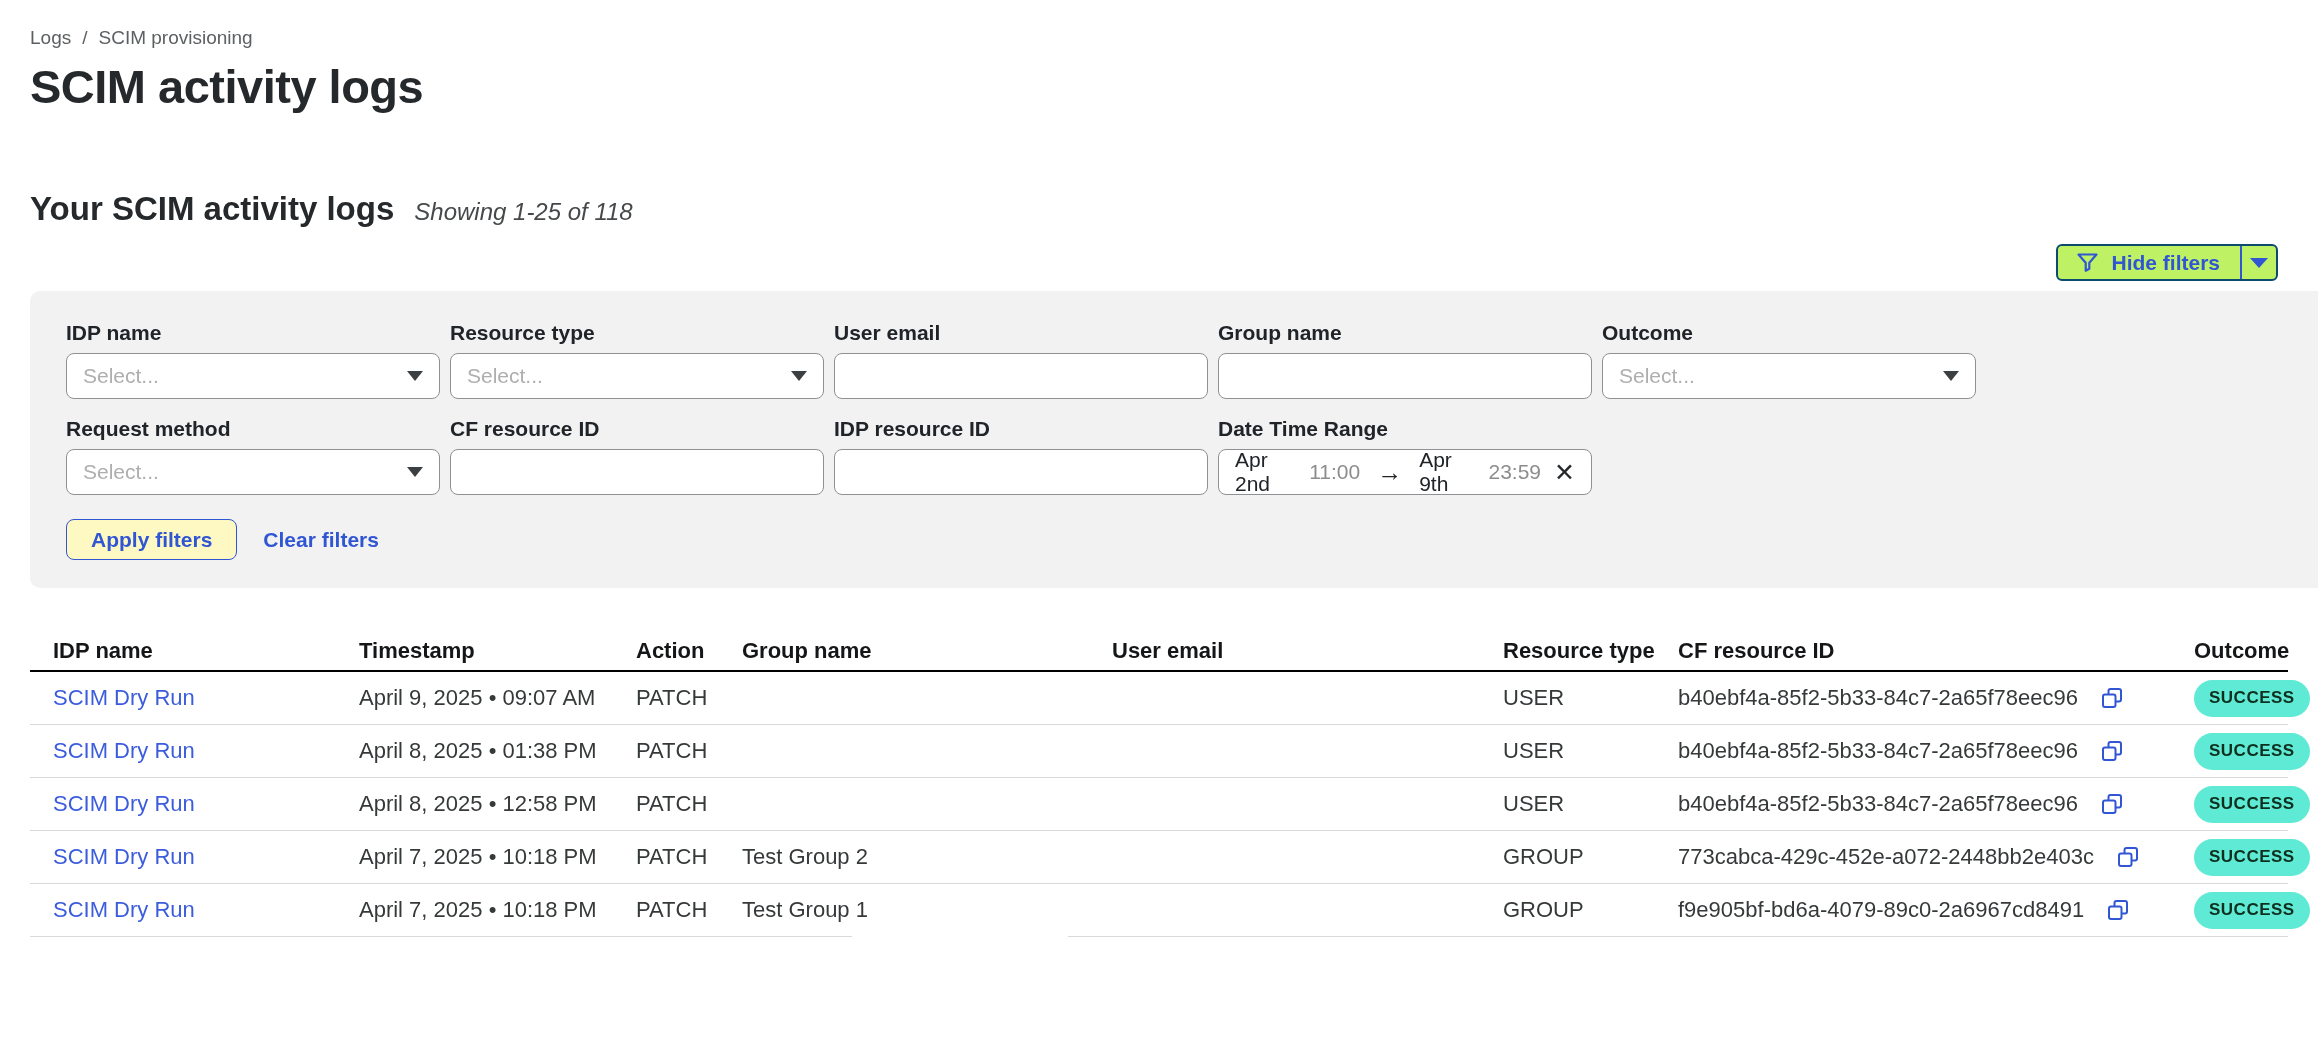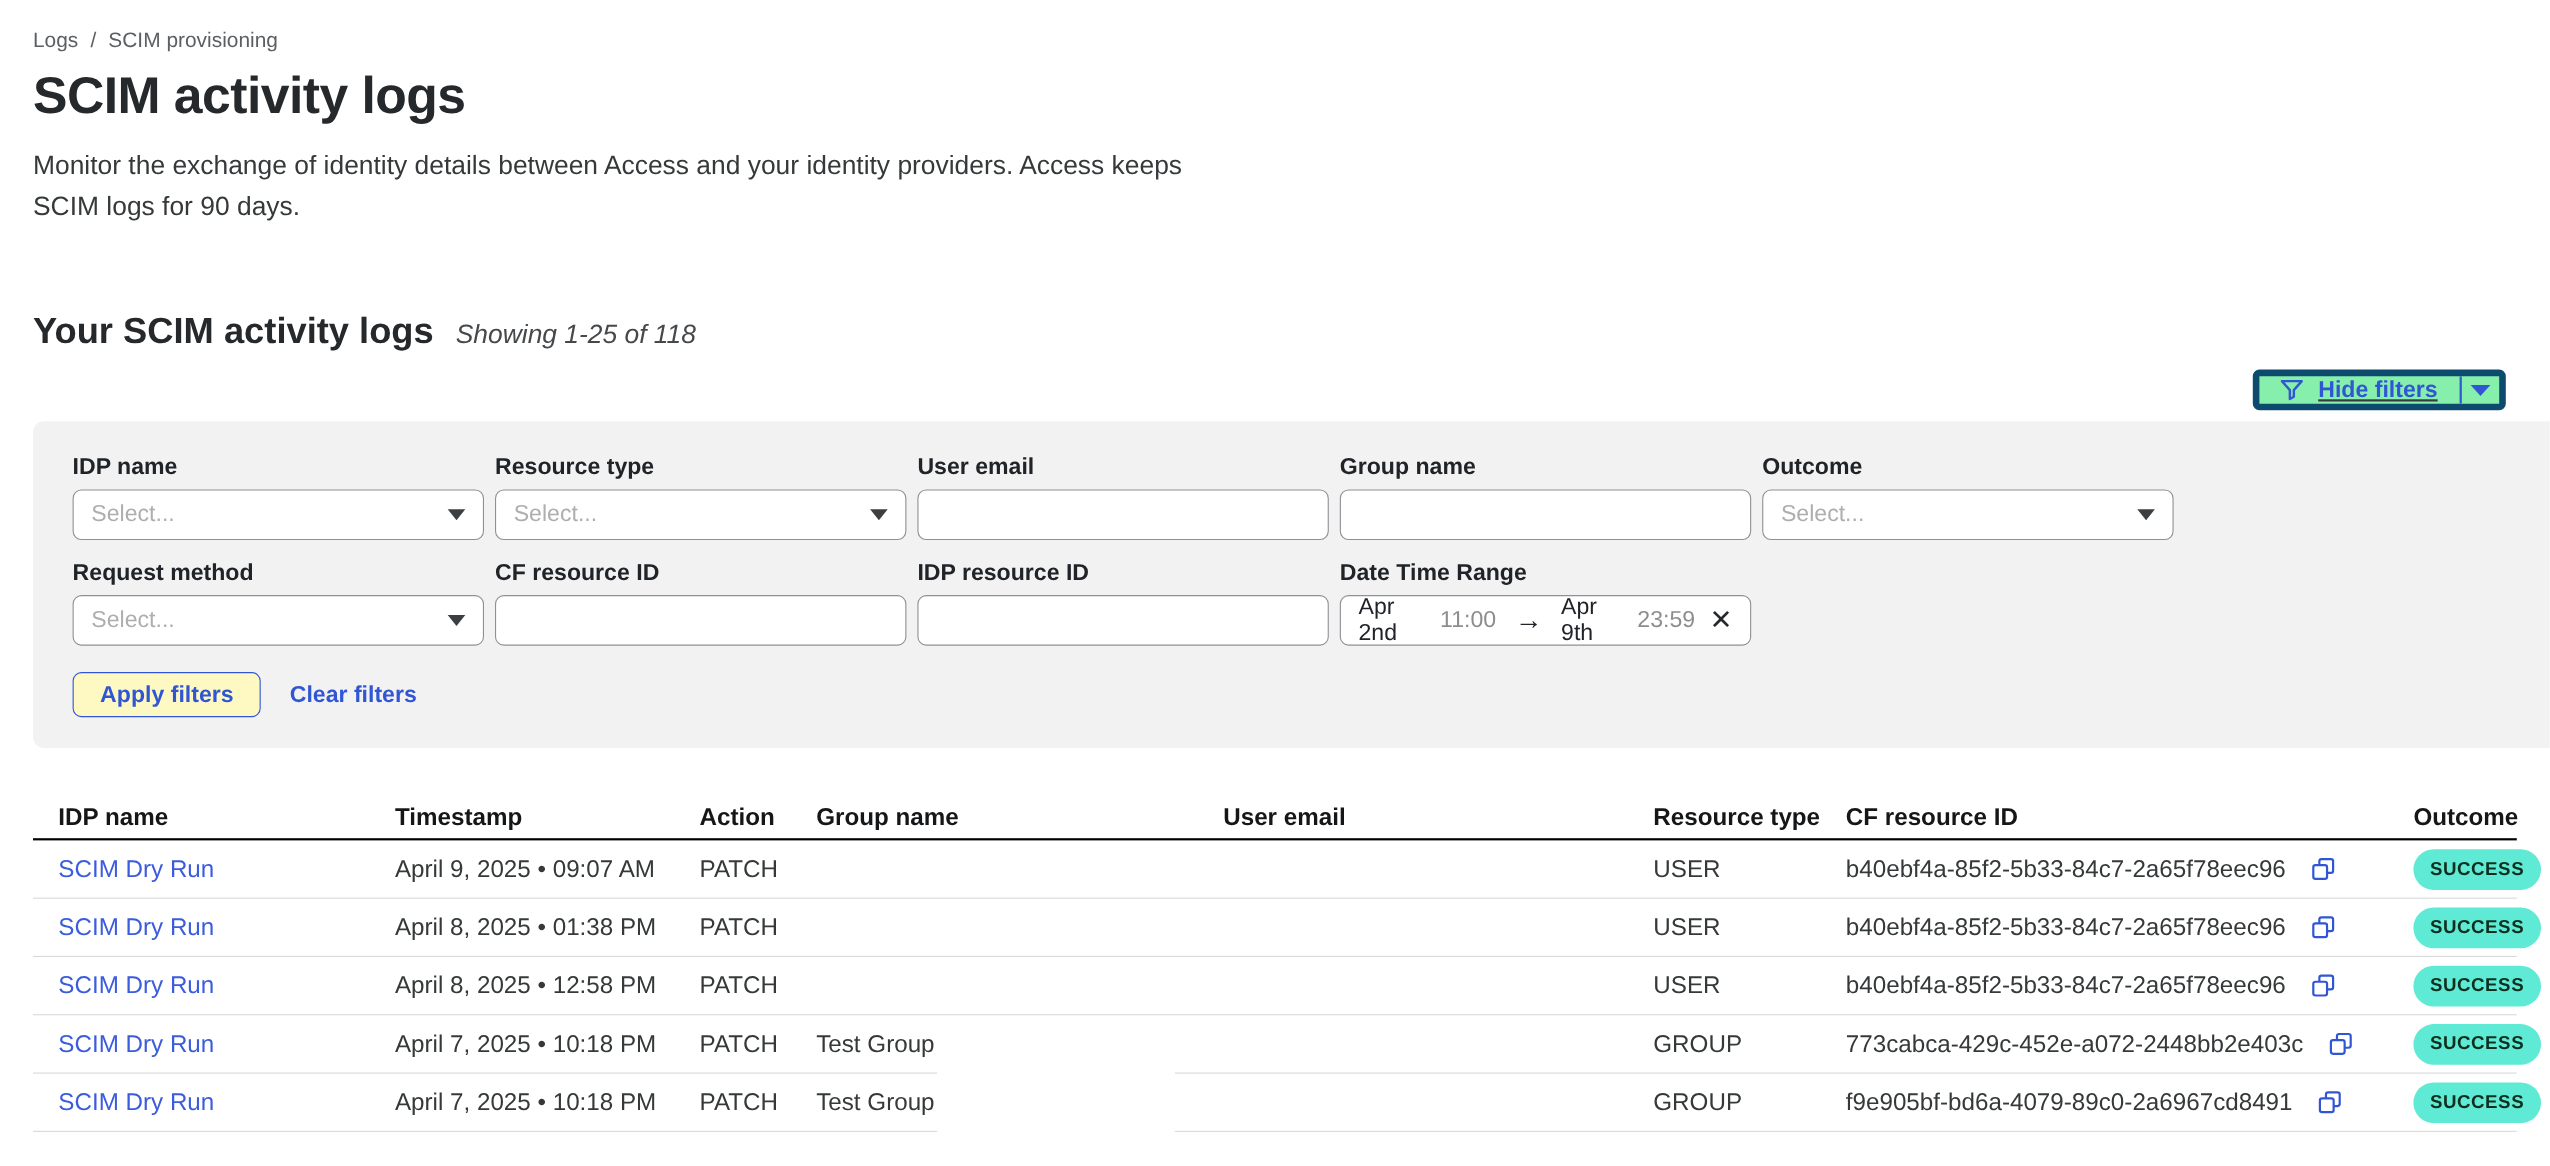--- a/index.html
+++ b/index.html
@@ -45,26 +45,25 @@
   }
   .section-title { font-size: 33px; font-weight: 700; color: #26292c; }
   .showing { font-size: 24px; font-style: italic; color: #46494b; margin-top: 43px; }
 
   
   .toolbar { margin-top: 16px; display: flex; justify-content: flex-end; }
   .split-btn {
     display: inline-flex;
     align-items: stretch;
     height: 37px;
-    background: #86efac;
-    border: 6px solid #0c4a6e;
+    background: #bef264;
+    border: 2px solid #0c4a6e;
     border-radius: 6px;
     cursor: pointer;
     overflow: hidden;
-    text-decoration: underline;
   }
   .split-main {
     display: inline-flex;
     align-items: center;
     gap: 12px;
     padding: 0 20px 0 18px;
     color: #3156d3;
     font-size: 21px;
     font-weight: 600;
   }
@@ -225,21 +224,20 @@
 <body>
 
 <div class="page-head">
   <nav class="breadcrumb">
     <a>Logs</a>
     <span>/</span>
     <span>SCIM provisioning</span>
   </nav>
 
   <h1 class="page-title">SCIM activity logs</h1>
-  <p class="page-desc">Monitor the exchange of identity details between Access and your identity providers. Access keeps SCIM logs for 90 days.</p>
 
   <div class="section-head">
     <h2 class="section-title">Your SCIM activity logs</h2>
     <span class="showing">Showing 1-25 of 118</span>
   </div>
 
   <div class="toolbar">
     <div class="split-btn">
       <span class="split-main">
         <svg width="23" height="21" viewBox="0 0 23 21">

